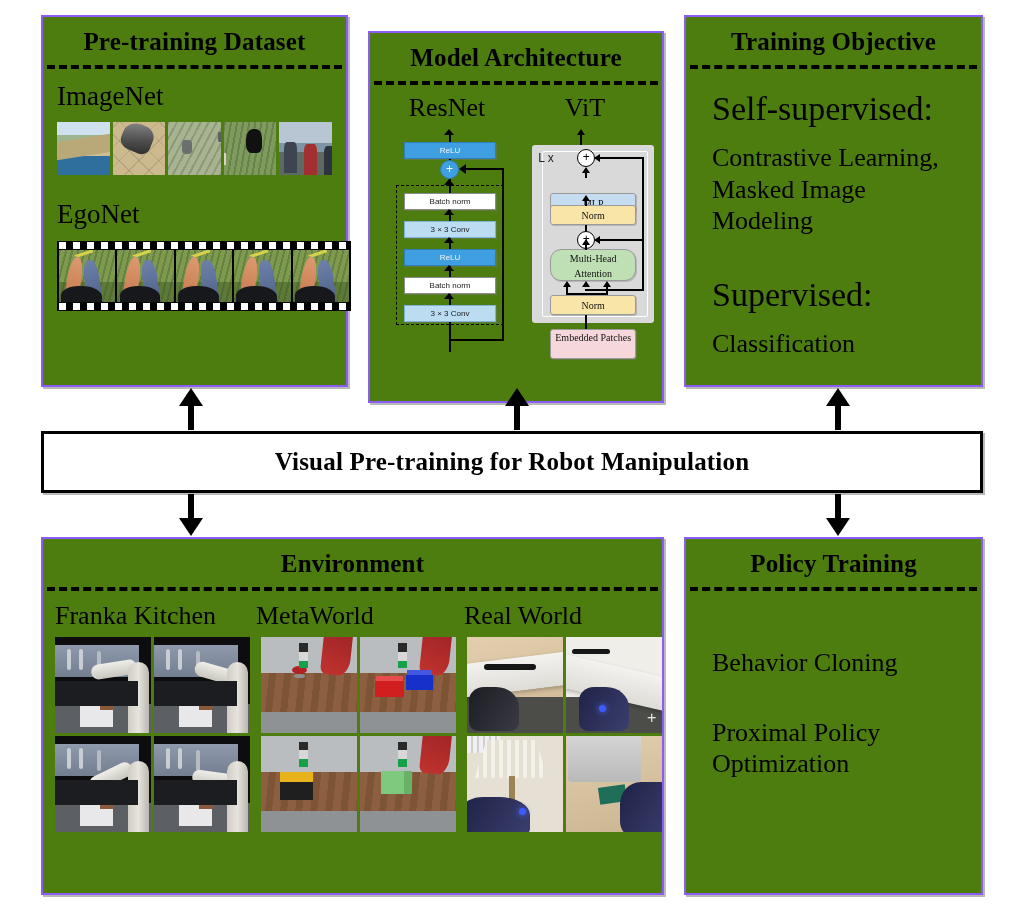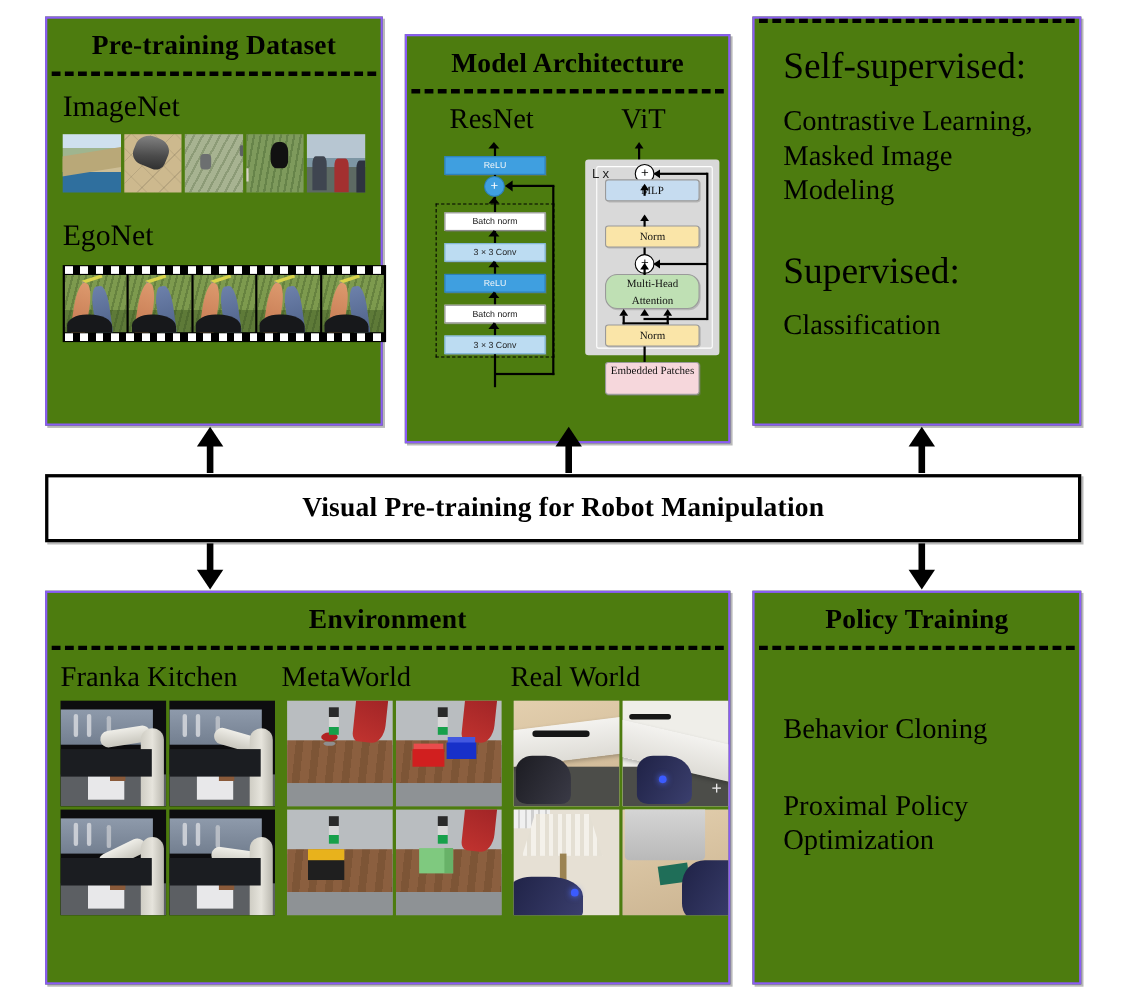--- a/index.html
+++ b/index.html
@@ -432,21 +432,21 @@
         <div id="vit">
           <div class="varrow" style="left:53px; top:0px;"></div>
           <div class="vline" style="left:56px; top:5px; width:2px; height:16px;"></div>
 
           <div id="vit-box"></div>
           <div id="vit-inner"></div>
           <div class="vlbl" style="left:14px; top:22px;">L x</div>
 
           <div class="vplus" style="top:20px;">+</div>
 
-          <div class="vblk mlp" style="top:34px; height:20px; line-height:19px;">MLP</div>
+          <div class="vblk mlp" style="top:64px; height:20px; line-height:19px;">MLP</div>
           <div class="vline" style="left:61px; top:40px; width:2px; height:9px;"></div>
           <div class="varrow" style="left:58px; top:38px;"></div>
 
           <div class="vblk norm" style="top:76px; height:20px; line-height:19px;">Norm</div>
           <div class="vline" style="left:61px; top:68px; width:2px; height:9px;"></div>
           <div class="varrow" style="left:58px; top:66px;"></div>
 
           <div class="vline" style="left:61px; top:96px; width:2px; height:14px;"></div>
           <div class="vplus" style="top:102px;">+</div>
 
@@ -478,20 +478,21 @@
           <div class="vblk emb" style="top:200px; height:30px; line-height:14px; padding-top:1px;">
             <span>Embedded Patches</span>
           </div>
         </div>
 
       </div>
     </div>
   </div>
 
   <div class="panel" id="p-obj" style="left:684px; top:15px; width:299px; height:372px;">
+    <div class="panel-title">Training Objective</div>
     <div class="dashed-rule"></div>
     <div class="panel-body" style="padding:20px 18px 0 26px;">
       <div class="obj-head">Self-supervised:</div>
       <div class="gap-sm"></div>
       <div class="obj-sub">Contrastive Learning,</div>
       <div class="obj-sub">Masked Image</div>
       <div class="obj-sub">Modeling</div>
       <div class="gap-lg"></div>
       <div class="obj-head">Supervised:</div>
       <div class="gap-sm"></div>

